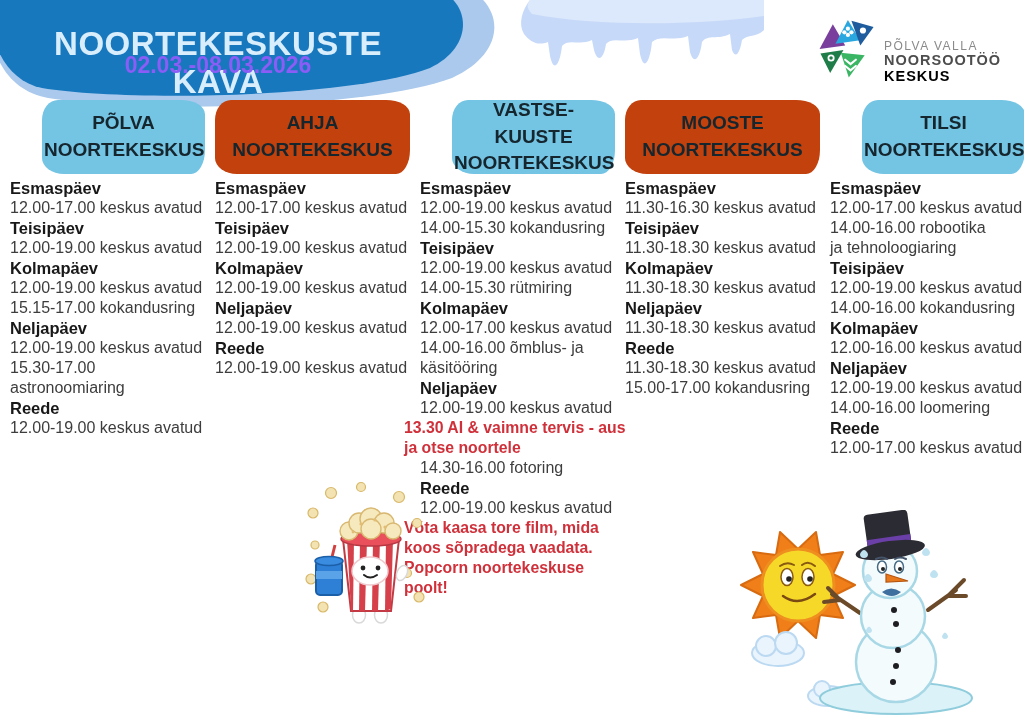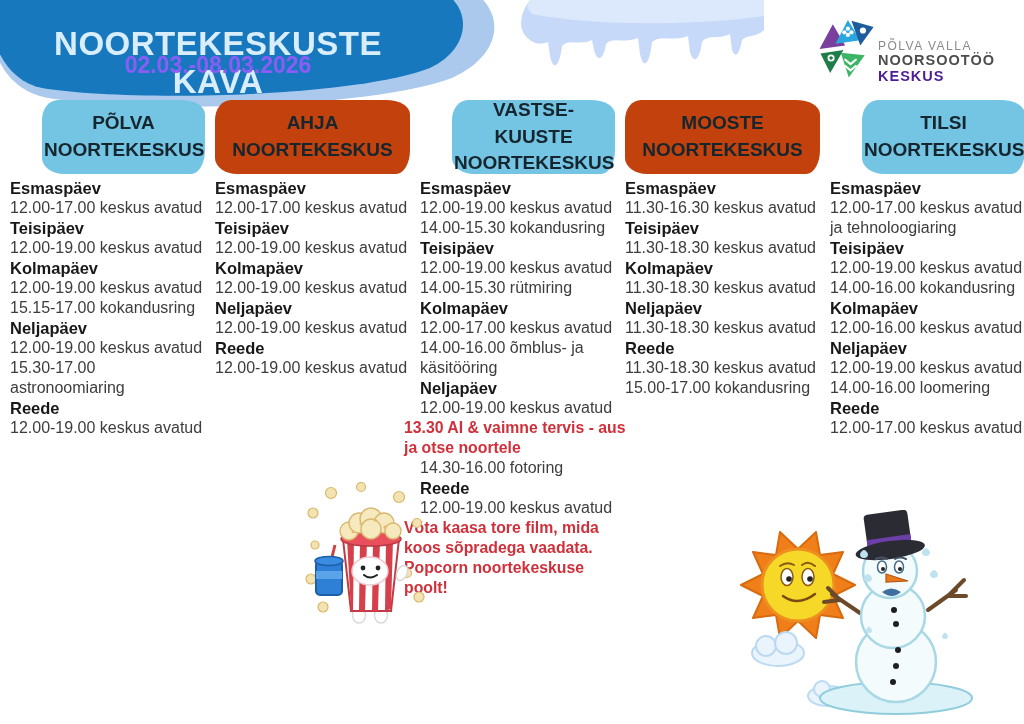--- a/index.html
+++ b/index.html
@@ -18,24 +18,24 @@
     position:absolute; top:52px; left:8px; width:420px; text-align:center;
     font-size:23px; font-weight:bold; color:#8b5cf6;
   }
 
   
   .icicles { position:absolute; left:512px; top:0; width:252px; height:78px; }
 
   
   .logo { position:absolute; left:816px; top:8px; width:200px; height:92px; display:flex; align-items:flex-start; }
   .logo-mark { width:62px; height:84px; flex:none; }
-  .logo-text { padding-top:32px; line-height:1.1; }
+  .logo-text { padding-top:32px; margin-left:6px; line-height:1.1; }
   .logo-line1 { font-size:12px; letter-spacing:1.5px; color:#8a8a8a; }
   .logo-line2 { font-size:14.5px; font-weight:bold; letter-spacing:1px; color:#4d4d4d; }
-  .logo-line3 { font-size:14.5px; font-weight:bold; letter-spacing:1px; color:#4c1d95; }
+  .logo-line3 { font-size:14.5px; font-weight:bold; letter-spacing:1px; color:#000000; }
 
   
   .columns { position:absolute; top:100px; left:10px; width:1004px; display:flex; gap:10px; justify-content:space-between; }
   .column { width:195px; flex:none; }
   .col-header {
     height:74px; display:flex; flex-direction:column; justify-content:center;
     text-align:center; font-weight:bold; font-size:19px; color:#15262e;
     line-height:1.4; padding:4px 2px; box-sizing:border-box;
     border-radius: 16px 24px 14px 22px / 20px 14px 24px 16px;
   }
@@ -177,20 +177,21 @@
         </div>
       </div>
       <div class="column">
         <div class="col-header blue">
           <div>TILSI</div>
           <div>NOORTEKESKUS</div>
         </div>
         <div class="col-body">
           <div class="entry day">Esmaspäev</div>
           <div class="entry time">12.00-17.00 keskus avatud</div>
+          <div class="entry time">14.00-16.00 robootika</div>
           <div class="entry time">ja tehnoloogiaring</div>
           <div class="entry day">Teisipäev</div>
           <div class="entry time">12.00-19.00 keskus avatud</div>
           <div class="entry time">14.00-16.00 kokandusring</div>
           <div class="entry day">Kolmapäev</div>
           <div class="entry time">12.00-16.00 keskus avatud</div>
           <div class="entry day">Neljapäev</div>
           <div class="entry time">12.00-19.00 keskus avatud</div>
           <div class="entry time">14.00-16.00 loomering</div>
           <div class="entry day">Reede</div>

